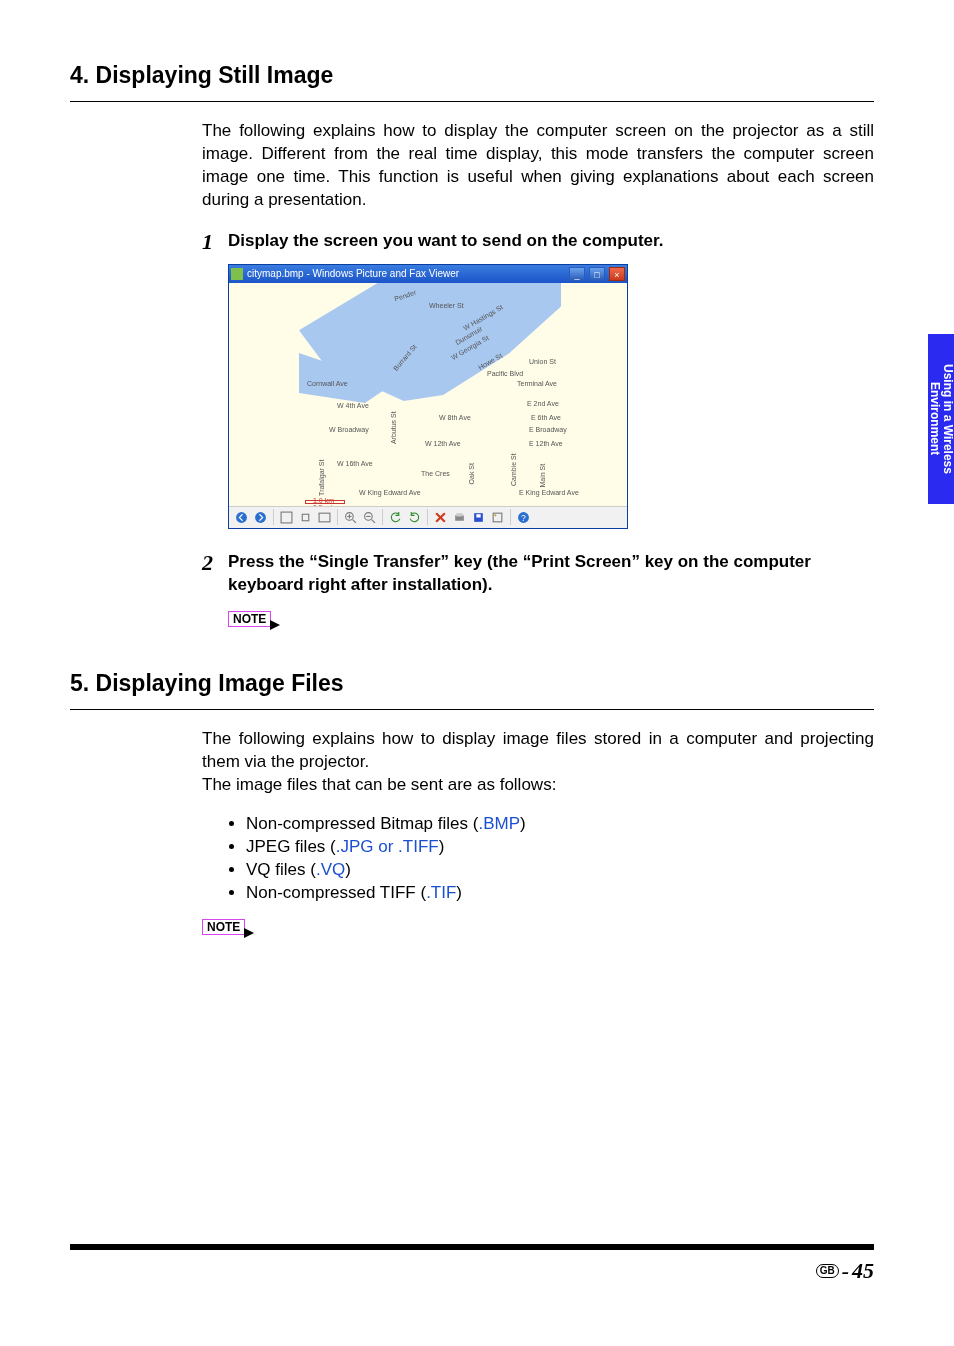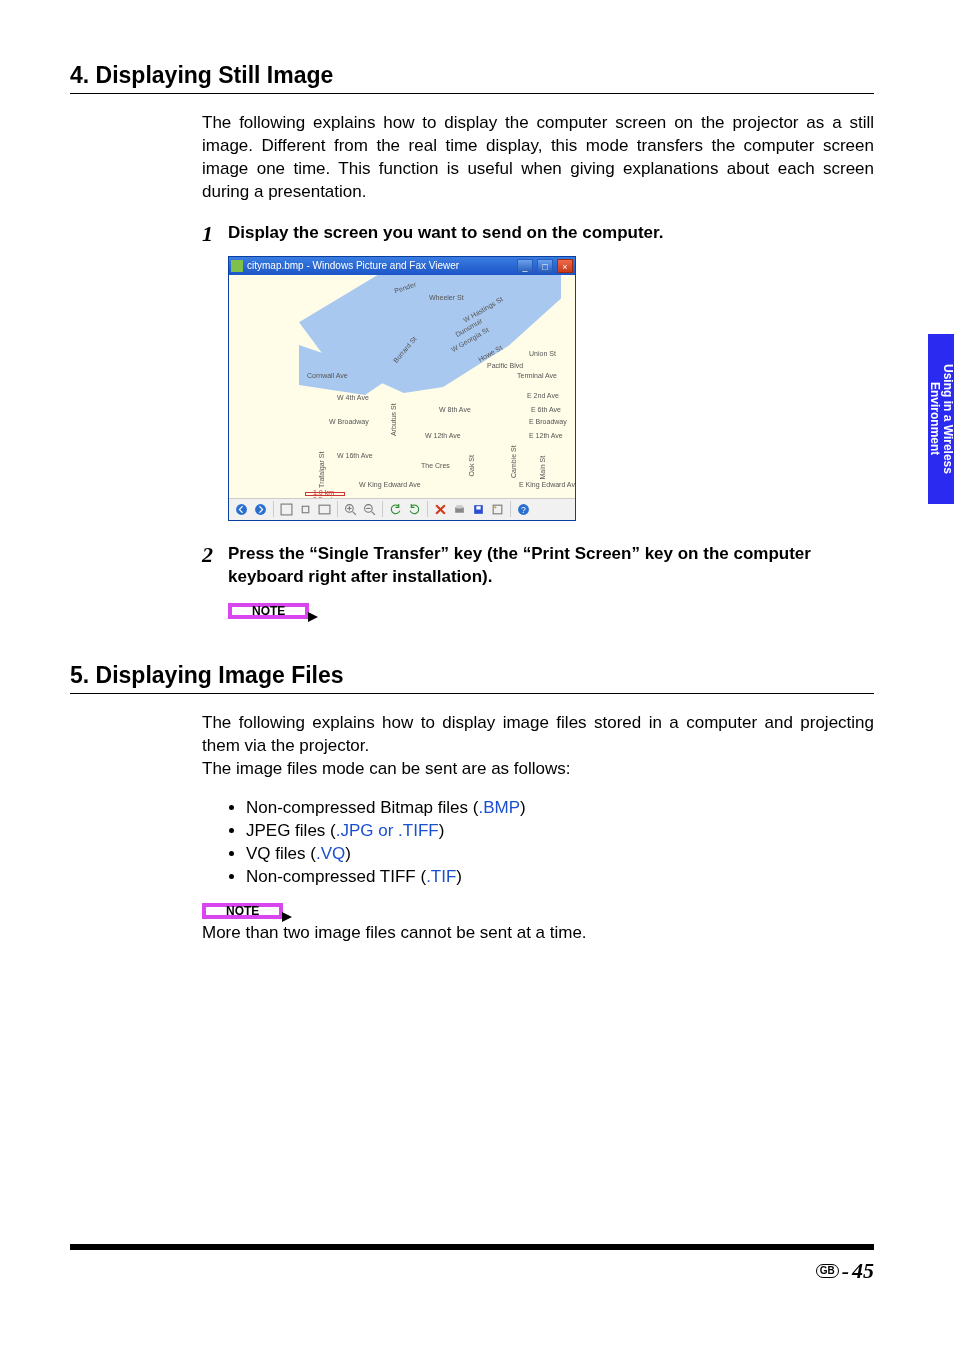--- a/index.html
+++ b/index.html
@@ -11,21 +11,21 @@
     color: #000;
     position: relative;
     padding: 60px 80px 40px 70px;
     font-size: 17px;
     line-height: 1.35;
   }
   .heading {
     font-size: 23px;
     font-weight: bold;
     border-bottom: 1.5px solid #000;
-    padding-bottom: 2px;
+    padding-bottom: 10px;
     margin-bottom: 18px;
   }
   .content-block {
     margin-left: 132px;
     text-align: justify;
   }
   .step-row {
     display: flex;
     margin-left: 132px;
     margin-top: 18px;
@@ -39,21 +39,21 @@
     flex-shrink: 0;
     line-height: 1.1;
   }
   .step-body { flex: 1; }
   .step-title { font-weight: bold; }
   .figure-wrap {
     margin-left: 158px;
     margin-top: 10px;
   }
   .win {
-    width: 348px;
+    width: 400px;
     border: 1px solid #0a3f9f;
     background: #fff;
   }
   .titlebar {
     height: 18px;
     background: linear-gradient(#3a7de0,#1b54c8);
     display: flex;
     align-items: center;
     padding: 0 2px;
     gap: 4px;
@@ -101,22 +101,22 @@
   }
   .tbicon {
     width: 13px; height: 13px;
   }
   .tbsep { width:1px; height:16px; background:#ccc; }
   .note-label {
     display: inline-flex;
     align-items: center;
     font-size: 12px;
     font-weight: bold;
-    border: 4px solid #d946ef;
-    padding: 0 20px;
+    border: 1px solid #d946ef;
+    padding: 0 4px;
     height: 16px;
     margin-top: 14px;
   }
   .note-arrow {
     display:inline-block;
     width:0;height:0;
     border-left:10px solid #000;
     border-top:5px solid transparent;
     border-bottom:5px solid transparent;
     vertical-align: middle;
@@ -313,29 +313,28 @@
     <span class="note-label">NOTE</span><span class="note-arrow"></span>
   </div>
 </div>
 
 <div class="sspace"></div>
 
 <div class="heading">5. Displaying Image Files</div>
 
 <div class="content-block">
   <div style="text-align:justify;">The following explains how to display image files stored in a computer and projecting them via the projector.</div>
-  <div>The image files mode can be sent are as follows:</div>
+  <div>The image files that can be sent are as follows:</div>
   <ul class="filetypes">
     <li><span>Non-compressed Bitmap files (</span><span class="link">.BMP</span><span>)</span></li>
     <li><span>JPEG files (</span><span class="link">.JPG or .TIFF</span><span>)</span></li>
     <li><span>VQ files (</span><span class="link">.VQ</span><span>)</span></li>
     <li><span>Non-compressed TIFF (</span><span class="link">.TIF</span><span>)</span></li>
   </ul>
   <span class="note-label">NOTE</span><span class="note-arrow"></span>
-  <div>More than two image files cannot be sent at a time.</div>
 </div>
 
 <div class="side-tab">Using in a Wireless Environment</div>
 
 <div class="footer-bar"></div>
 <div class="page-num">
   <span class="gb-badge">GB</span>
   <span class="pn">-</span>
   <span class="pn">45</span>
 </div>

